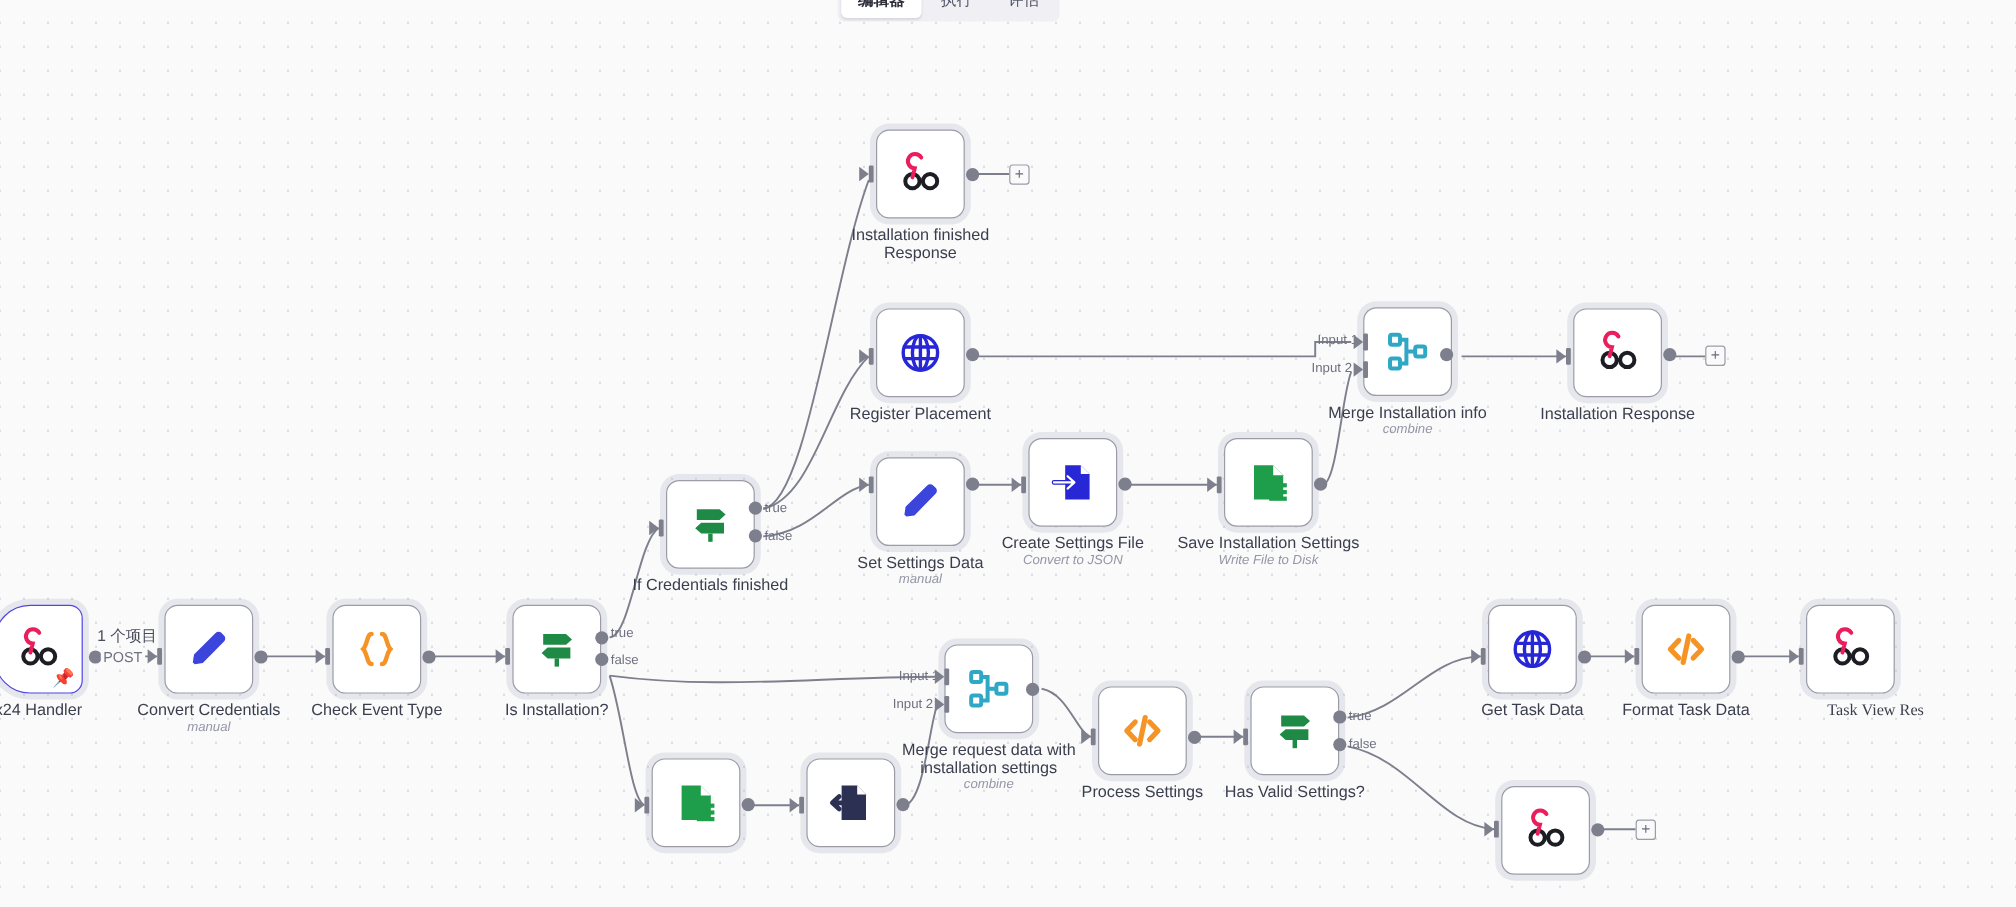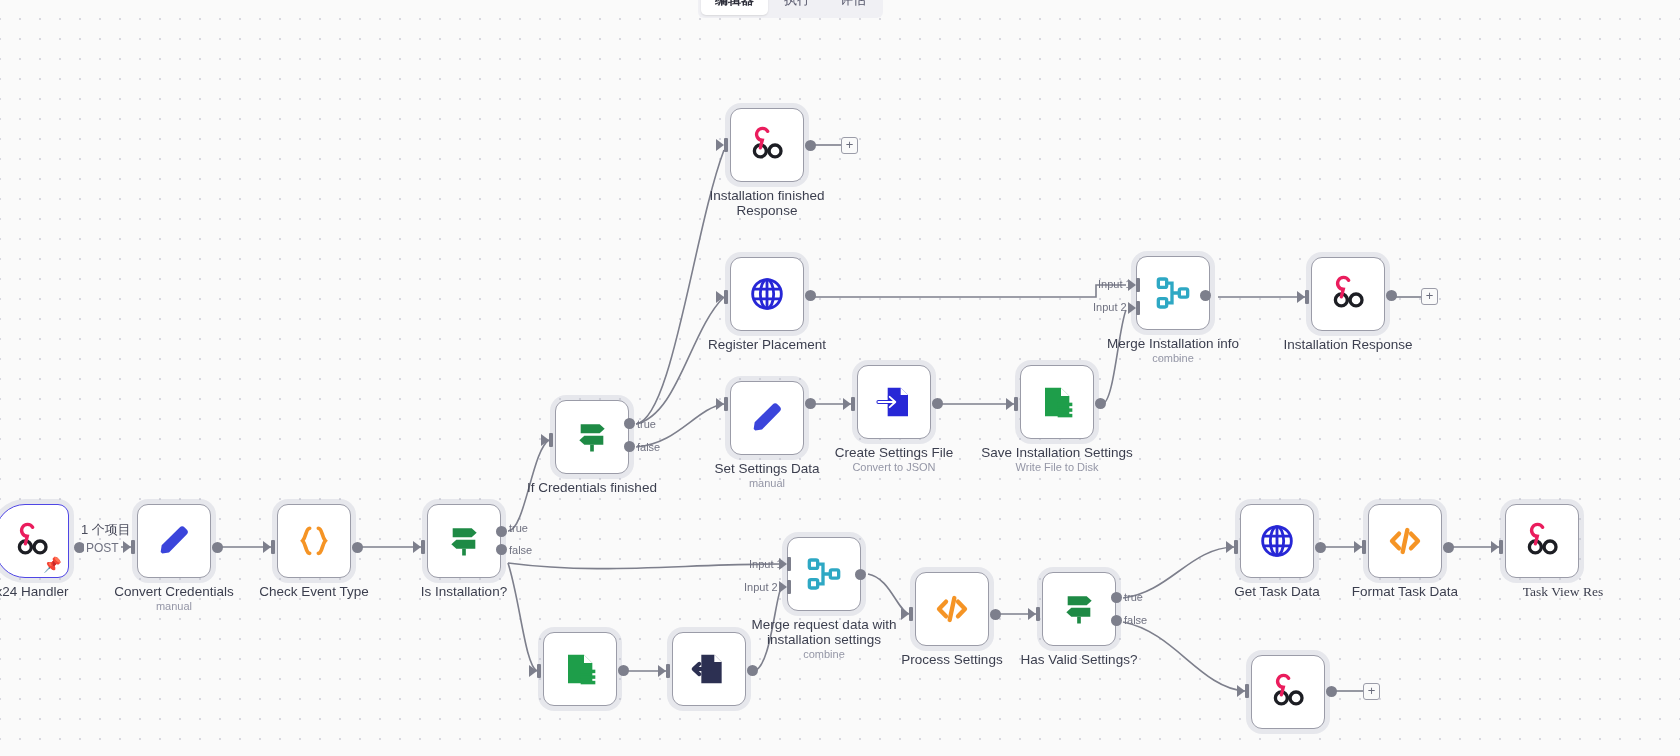--- a/index.html
+++ b/index.html
@@ -83,20 +83,21 @@
   }
   .node .sublabel {
     position: absolute;
     left: 50%;
     transform: translateX(-50%);
     width: 190px;
     text-align: center;
     font-size: 11px;
     color: #9496a6;
     line-height: 13px;
+    font-style: italic;
   }
   .node .sublabel.one { top: 96px; }
   .node .sublabel.two { top: 111px; }
   .node .label.wide { width: 230px; }
 
   
   .dot {
     position: absolute;
     width: 11px; height: 11px;
     background: #7d7f8c;

